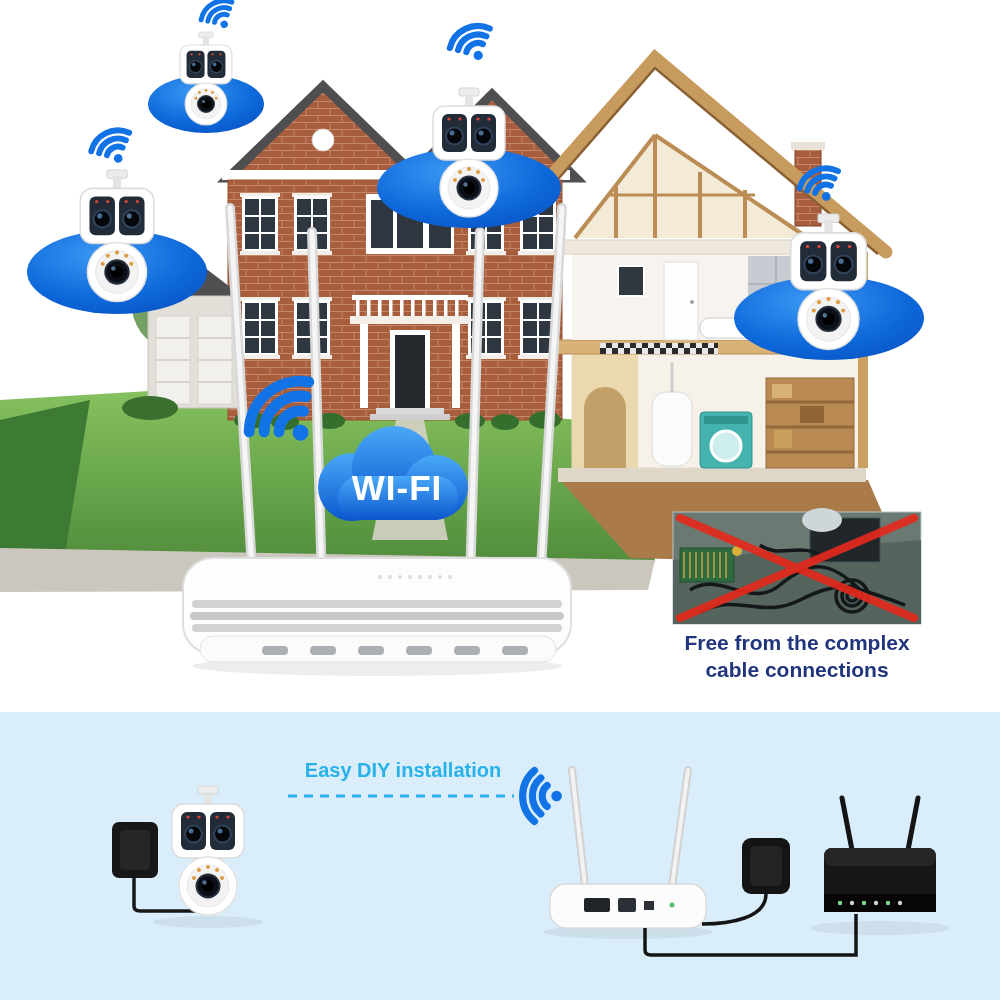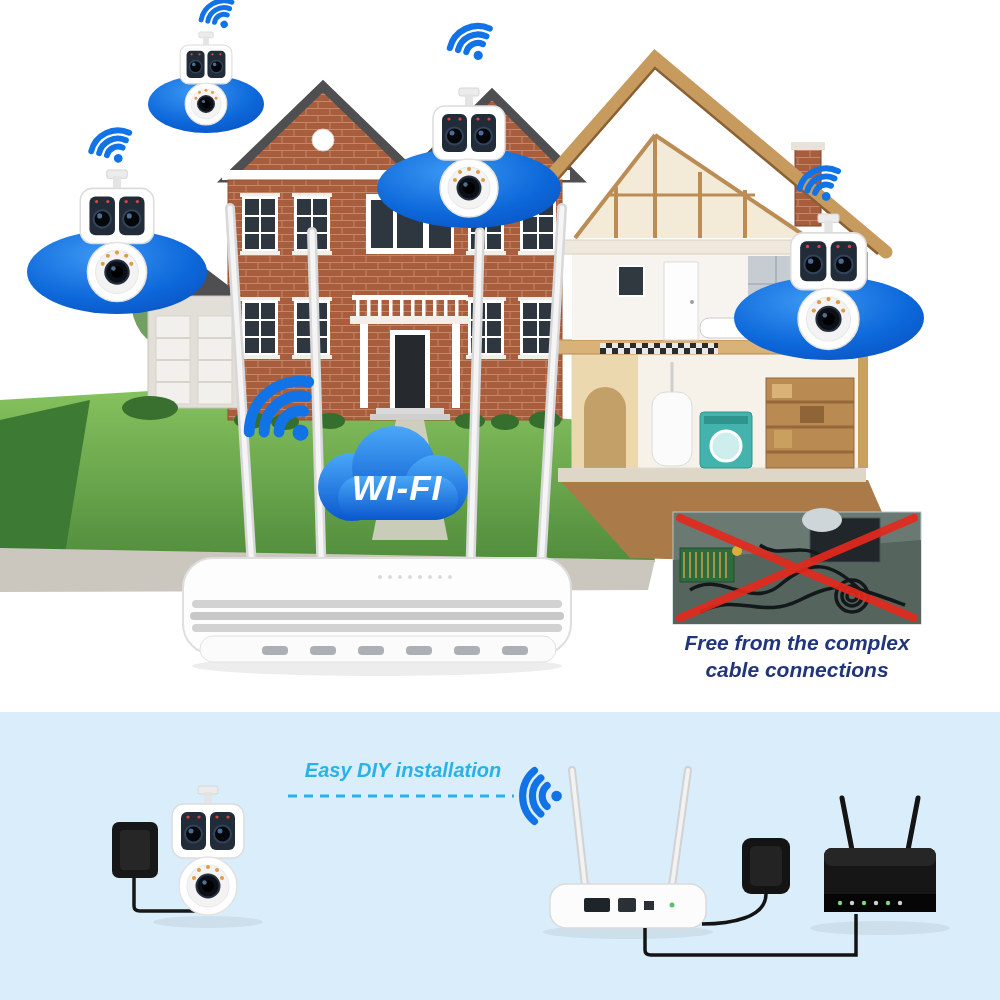--- a/index.html
+++ b/index.html
@@ -1,21 +1,21 @@
 <!DOCTYPE html>
 <html style="--wifi_blue: #1273e6; --ellipse_blue_light: #3b97f3; --ellipse_blue_dark: #0a5ed2; --cloud_blue_light: #49a8f8; --cloud_blue_dark: #0b57cd; --caption_navy: #21357d; --diy_cyan: #29b2ea; --bottom_bg: #d9edfa; --cross_red: #e4291d;"><head>
 <meta charset="utf-8">
 <style>
   :root{
     --wifi_blue:#1273e6; --caption_navy:#21357d; --diy_cyan:#29b2ea;
     --bottom_bg:#d9edfa; --cross_red:#e4291d;
   }
   html,body{margin:0;padding:0;background:#ffffff;}
   body{width:1000px;height:1000px;overflow:hidden;font-family:"Liberation Sans",sans-serif;}
-  .stage{position:relative;width:881px;height:1000px;font-style:italic;}
+  .stage{position:relative;width:881px;height:1000px;}
   svg.scene{position:absolute;left:0;top:0;display:block;}
   text{font-family:"Liberation Sans",sans-serif;}
   .caption-text{font-size:21px;font-weight:bold;fill:var(--caption_navy,#21357d);}
   .diy-text{font-size:20px;font-weight:bold;fill:var(--diy_cyan,#29b2ea);}
   .cloud-text{font-size:35px;font-weight:800;fill:#ffffff;letter-spacing:1px;}
 </style>
 </head>
 <body>
 
 <div class="stage">

